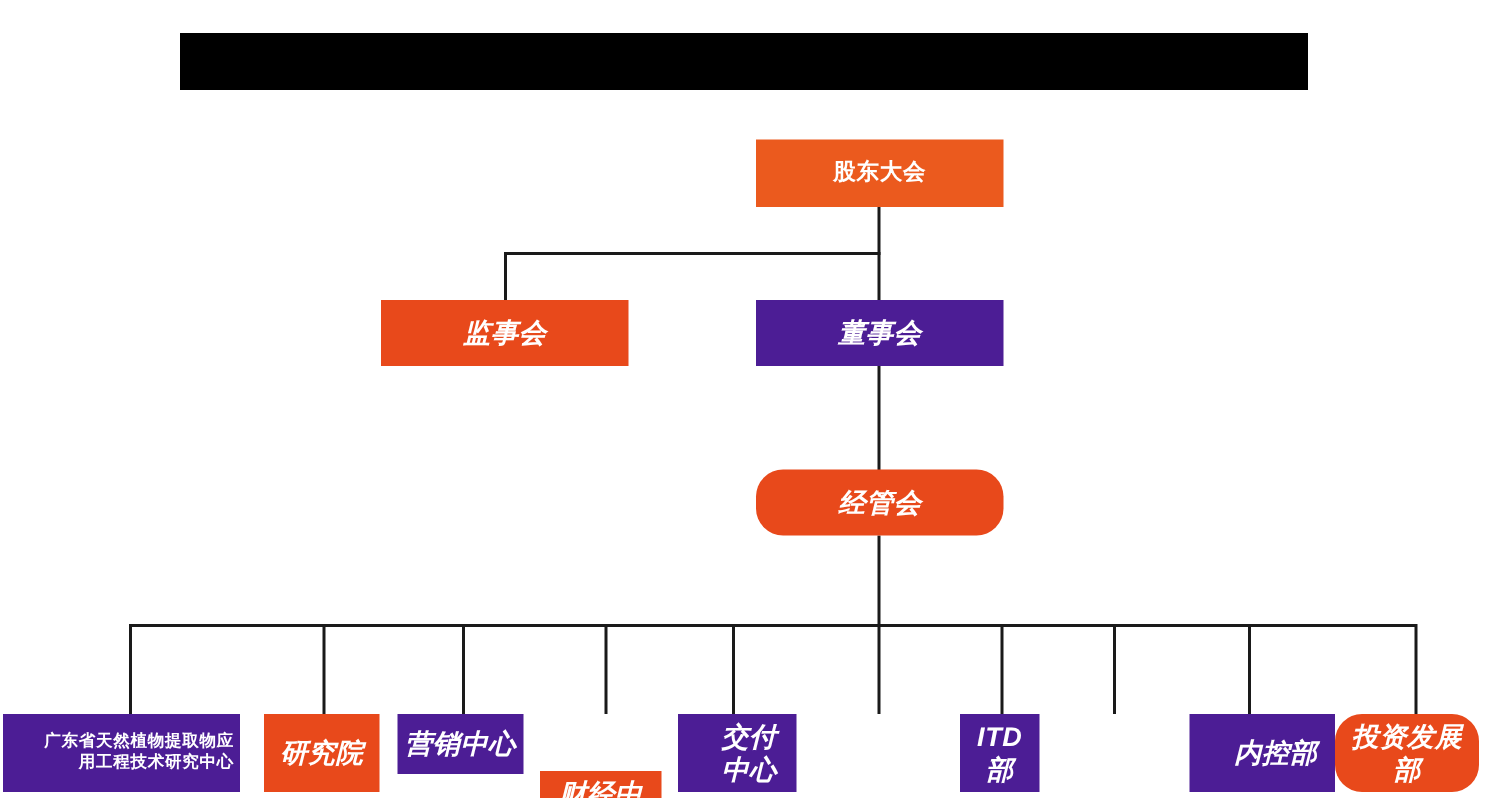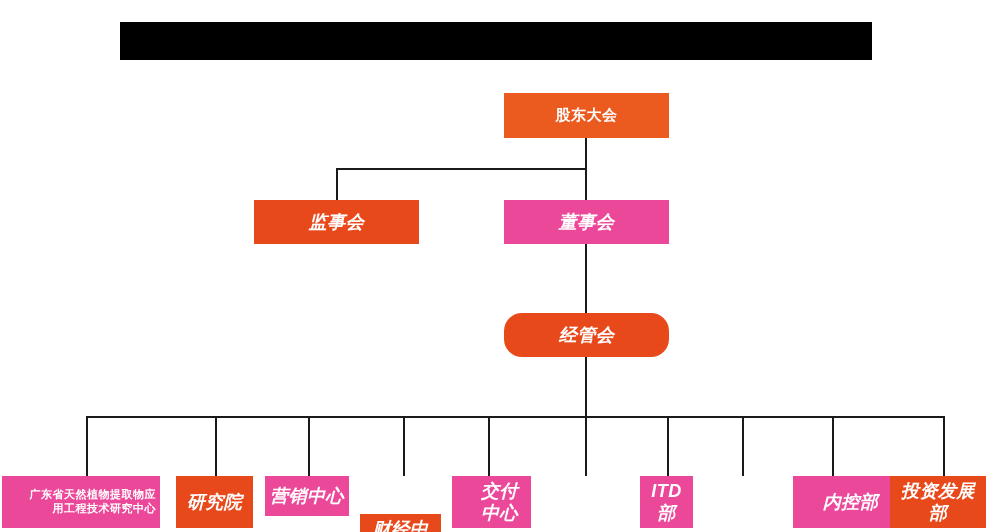--- a/index.html
+++ b/index.html
@@ -26,21 +26,21 @@
     display: flex;
     align-items: center;
     justify-content: center;
     text-align: center;
     color: #ffffff;
     box-sizing: border-box;
     line-height: 1.25;
     letter-spacing: 0.5px;
   }
   .node-dark  { background: #E8491B; }
-  .node-light { background: #ec4899; }
+  .node-light { background: #4c1d95; }
   .node-top   { background: #EB5A1E; }
   .node-label {
     display: block;
     width: 100%;
     padding: 0 4px;
     box-sizing: border-box;
     white-space: pre-line;
   }
   .t-lg { font-size: 15px; font-weight: 600; }
   .t-md { font-size: 18px; font-weight: 600; font-style: italic; }
@@ -121,17 +121,17 @@
 
   <div class="node node-light" style="left:640px; top:476px; width:53px; height:52px;">
     <span class="node-label t-md">ITD部</span>
   </div>
 
 
   <div class="node node-light" style="left:793px; top:476px; width:97px; height:52px;padding-left:18px;">
     <span class="node-label t-md">内控部</span>
   </div>
 
-  <div class="node node-dark" style="left:890px; top:476px; width:96px; height:52px;">
+  <div class="node node-dark" style="left:890px; top:476px; width:96px; height:52px;border-radius:18px;">
     <span class="node-label t-md">投资发展部</span>
   </div>
 
 </div>
 
 </body></html>

